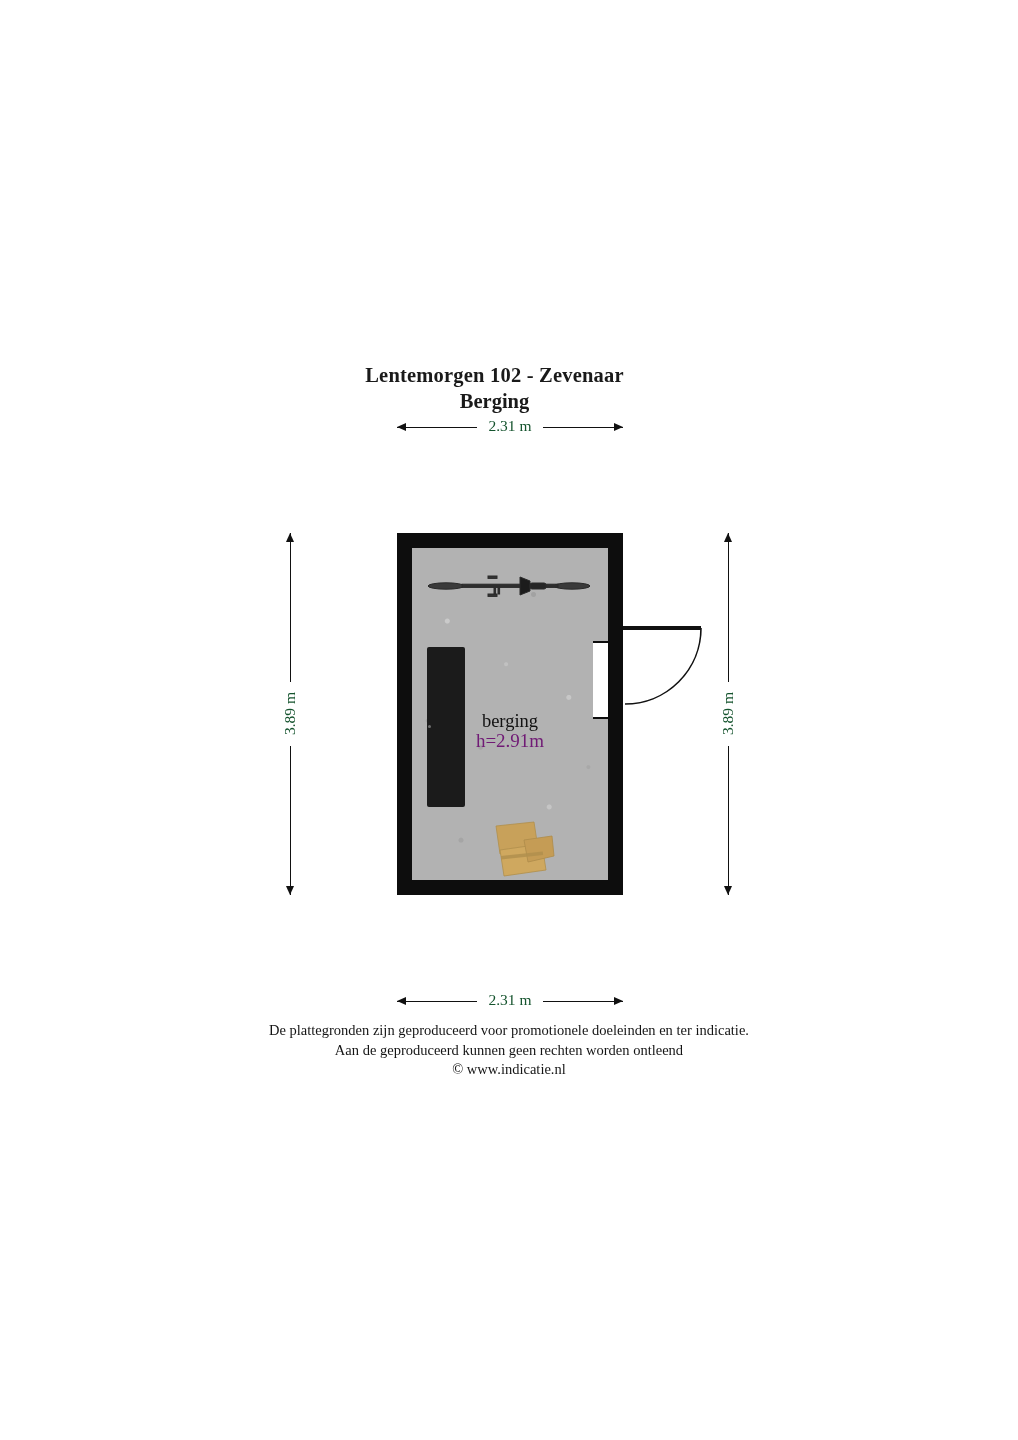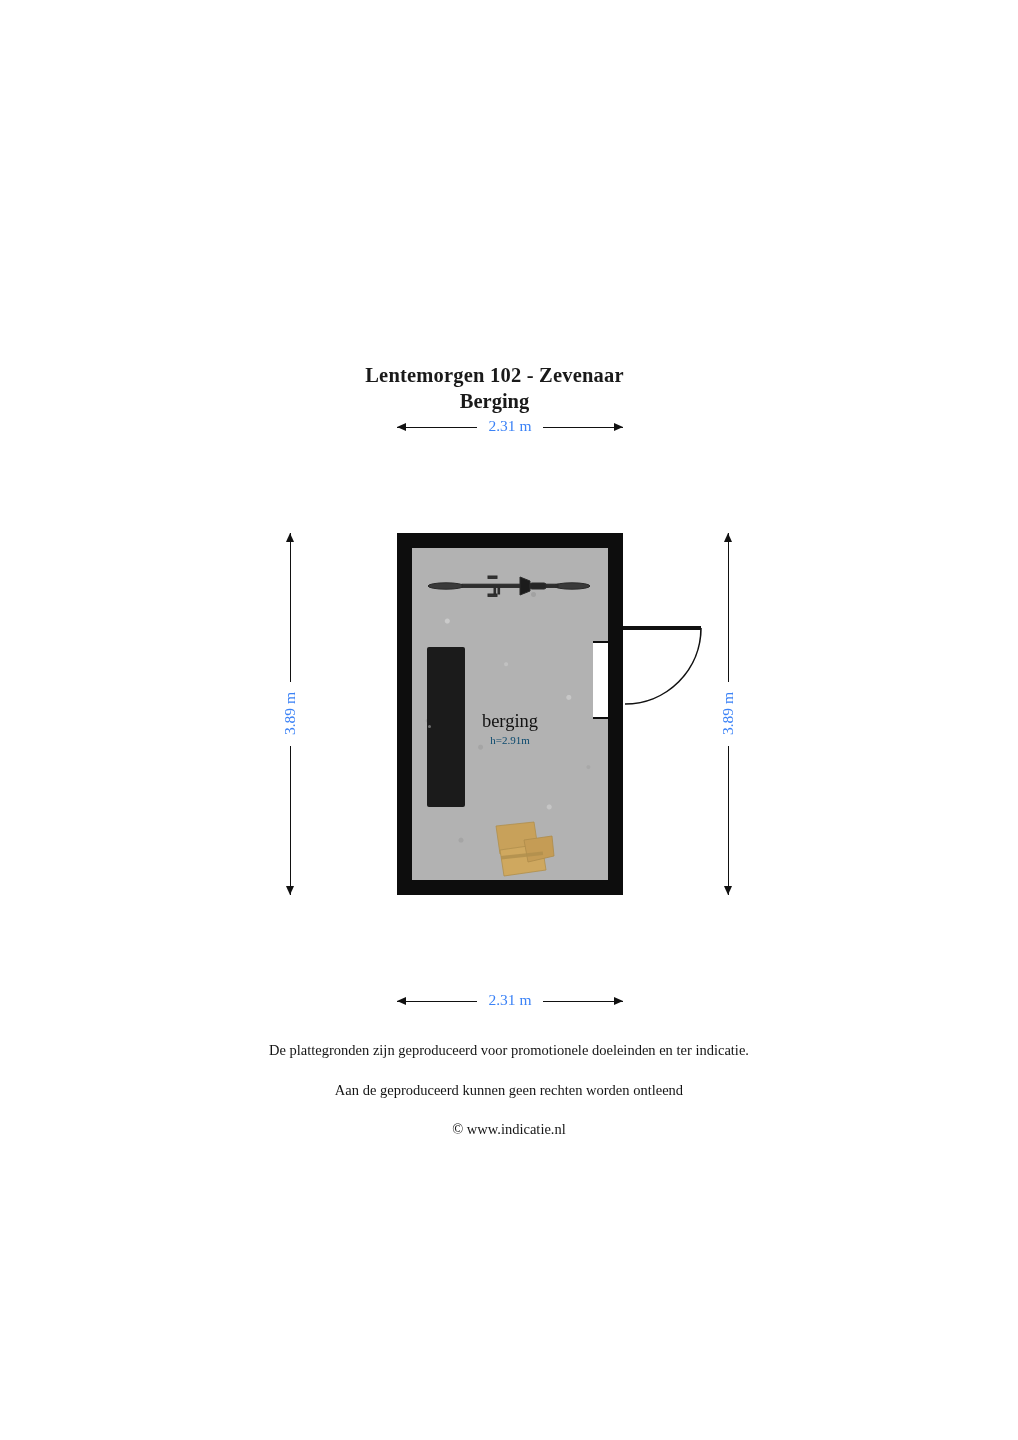--- a/index.html
+++ b/index.html
@@ -38,21 +38,21 @@
     line-height: 26px;
   }
 
   
   .dim {
     position: absolute;
   }
   .dim-label {
     font-family: "Liberation Serif", serif;
     font-size: 15.5px;
-    color: #3b82f6;
+    color: #14532d;
     white-space: nowrap;
   }
 
   
   .dim-h {
     display: flex;
     align-items: center;
     justify-content: center;
   }
   .dim-h .seg {
@@ -171,23 +171,23 @@
     z-index: 6;
   }
   .room-name {
     font-family: "Liberation Serif", serif;
     font-size: 18.5px;
     line-height: 22px;
     color: #111;
   }
   .room-height {
     font-family: "Liberation Serif", serif;
-    font-size: 11px;
+    font-size: 19px;
     line-height: 17px;
-    color: #0c4a6e;
+    color: #701a75;
   }
 
   
   .door-opening {
     position: absolute;
     right: 0;
     top: 93px;
     width: 15px;
     height: 78px;
     background: #ffffff;
@@ -262,21 +262,20 @@
     top: 1021px;
     left: 0;
     width: 1018px;
     text-align: center;
   }
   .footer div {
     font-family: "Liberation Serif", serif;
     font-size: 14.5px;
     line-height: 19.5px;
     color: #141414;
-    margin-top: 20px;
   }
 </style>
 </head>
 <body>
 
 <div class="title-block">
   <div class="title-line1">Lentemorgen 102 - Zevenaar</div>
   <div class="title-line2">Berging</div>
 </div>
 

